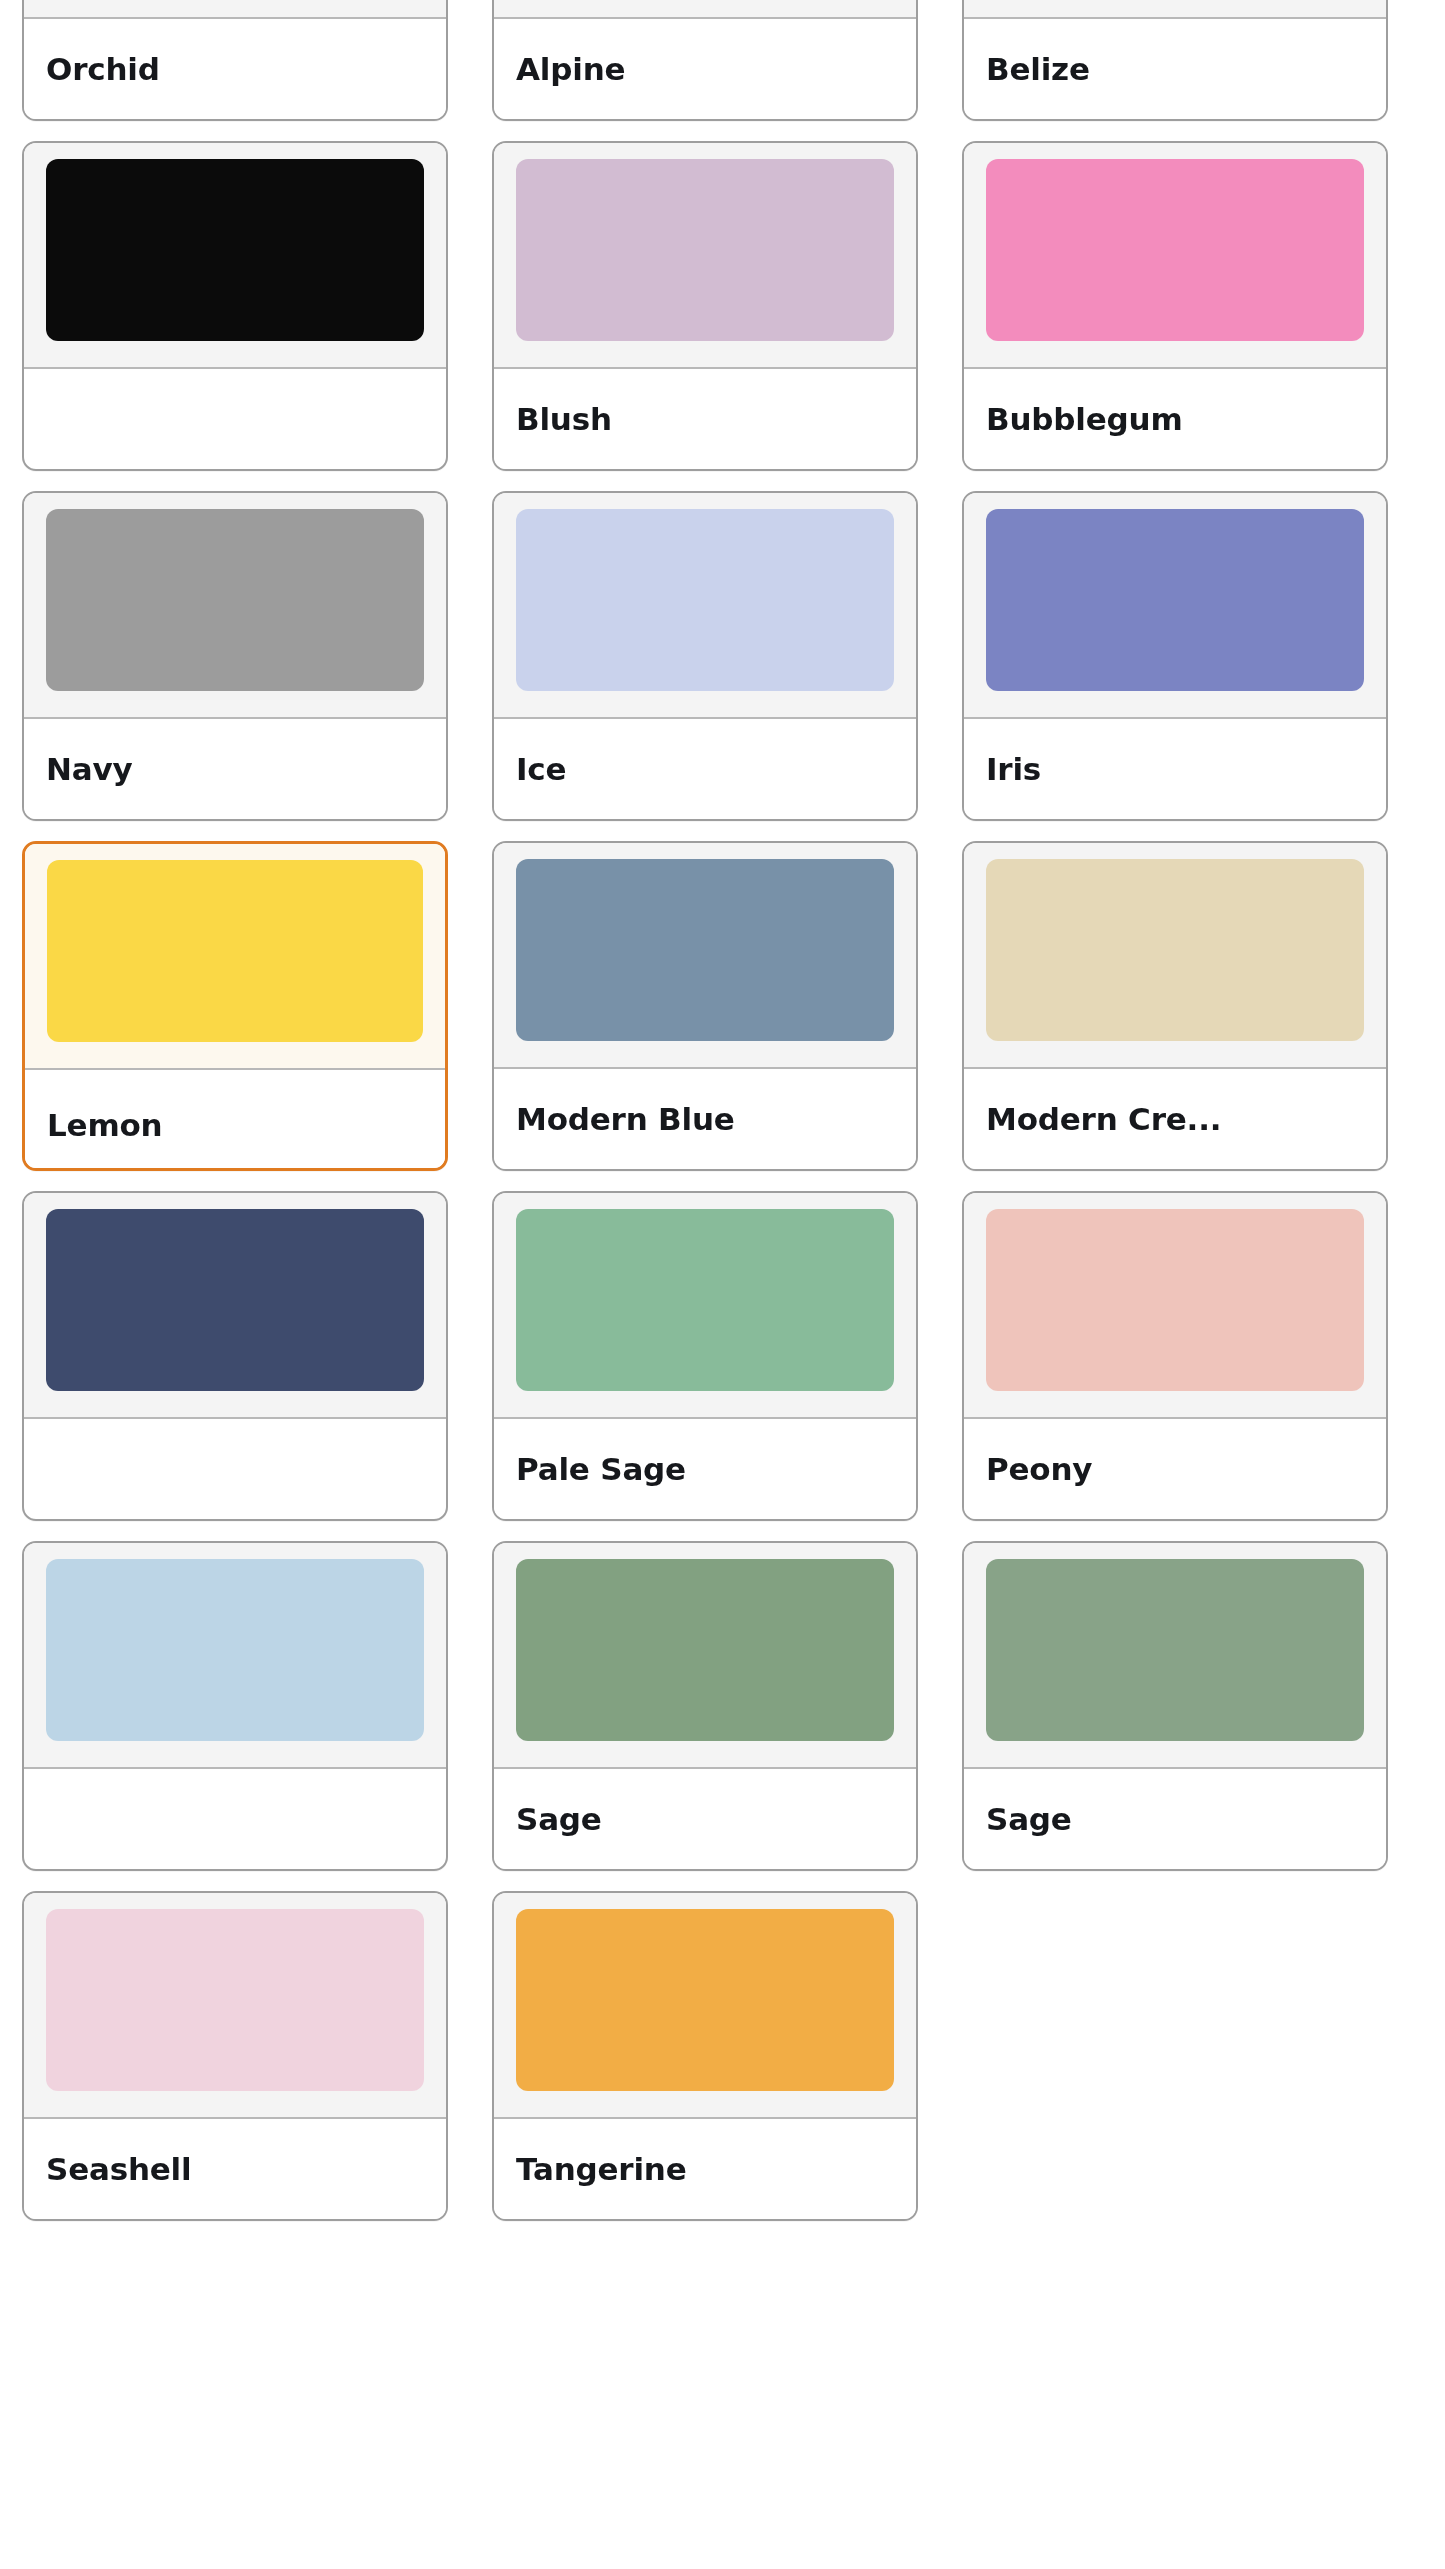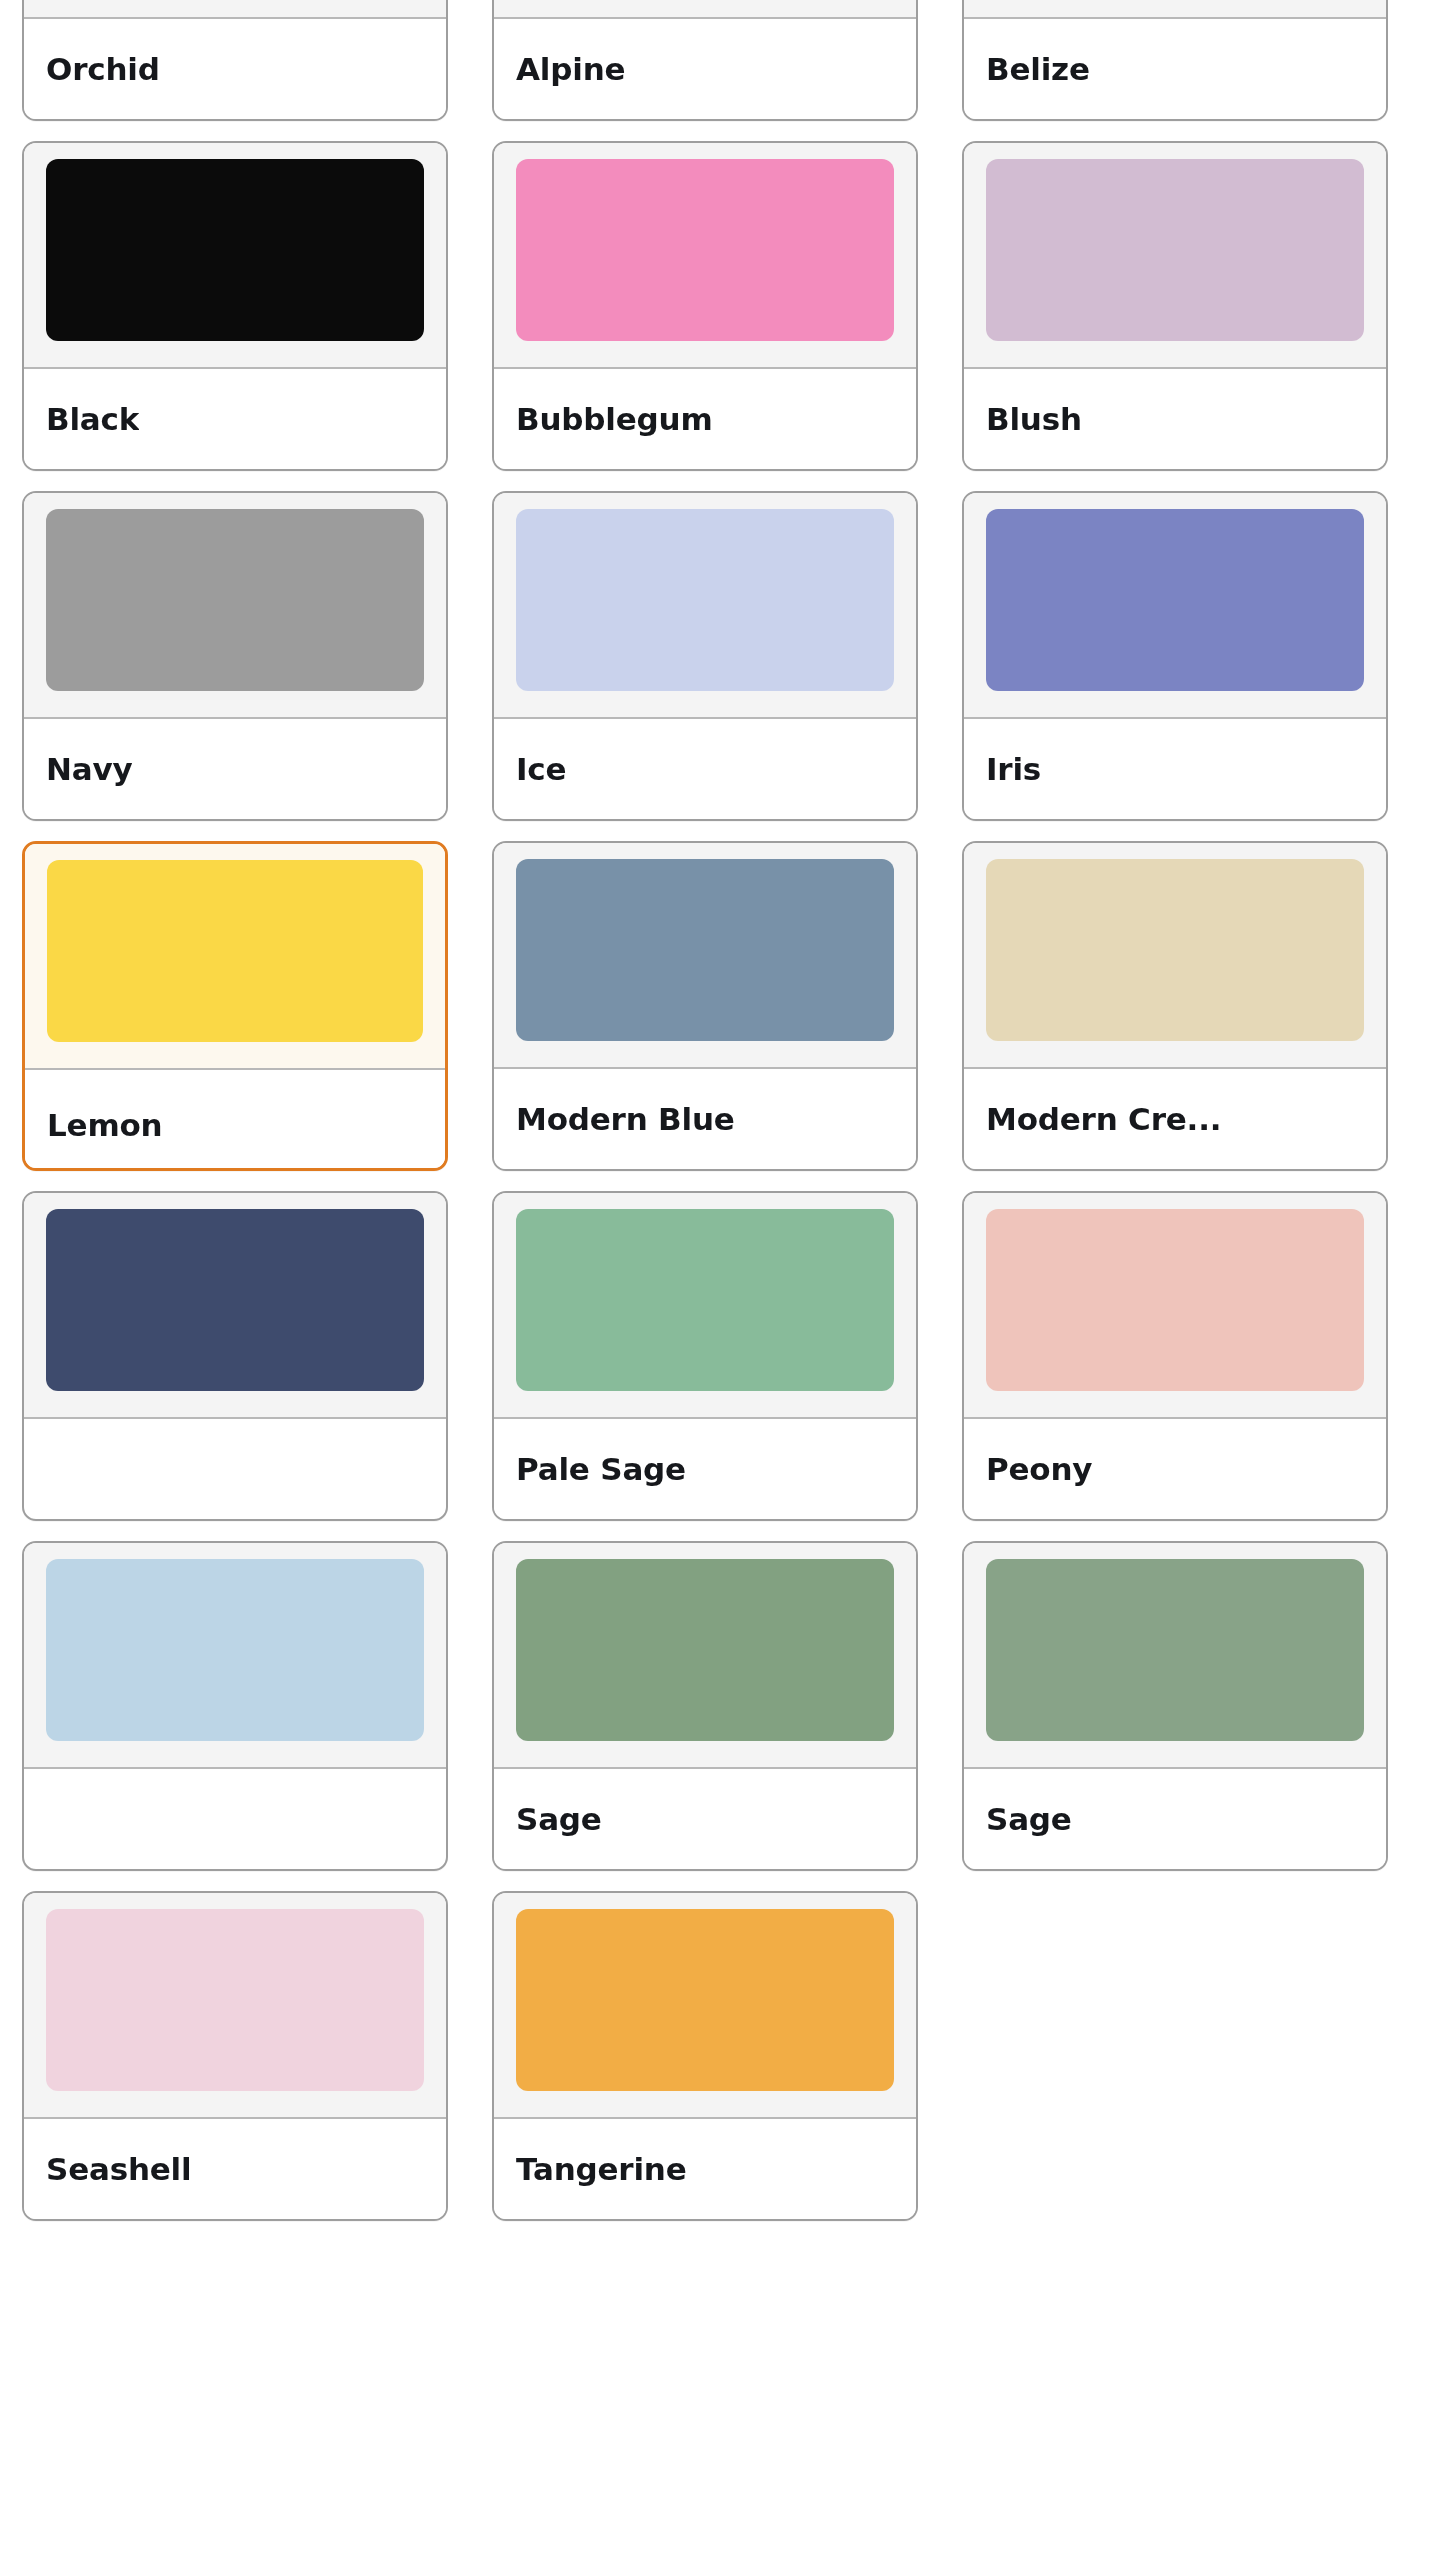--- a/index.html
+++ b/index.html
@@ -129,42 +129,39 @@
           <div class="swatch-label-row">
             <div class="swatch-label">Belize</div>
           </div>
         </div>
       </div>
       <div class="swatch-cell">
         <div class="swatch-card">
           <div class="swatch-preview">
             <div class="swatch-chip" style="background-color: rgb(11, 11, 11);"></div>
           </div>
-          <div class="swatch-label-row">
-            <div class="swatch-label">Black</div>
+        </div>
+      </div>
+      <div class="swatch-cell">
+        <div class="swatch-card">
+          <div class="swatch-preview">
+            <div class="swatch-chip" style="background-color: rgb(210, 188, 210);"></div>
+          </div>
+          <div class="swatch-label-row">
+            <div class="swatch-label">Blush</div>
           </div>
         </div>
       </div>
       <div class="swatch-cell">
         <div class="swatch-card">
           <div class="swatch-preview">
             <div class="swatch-chip" style="background-color: rgb(243, 140, 189);"></div>
           </div>
           <div class="swatch-label-row">
             <div class="swatch-label">Bubblegum</div>
-          </div>
-        </div>
-      </div>
-      <div class="swatch-cell">
-        <div class="swatch-card">
-          <div class="swatch-preview">
-            <div class="swatch-chip" style="background-color: rgb(210, 188, 210);"></div>
-          </div>
-          <div class="swatch-label-row">
-            <div class="swatch-label">Blush</div>
           </div>
         </div>
       </div>
       <div class="swatch-cell">
         <div class="swatch-card">
           <div class="swatch-preview">
             <div class="swatch-chip" style="background-color: rgb(156, 156, 156);"></div>
           </div>
           <div class="swatch-label-row">
             <div class="swatch-label">Navy</div>

